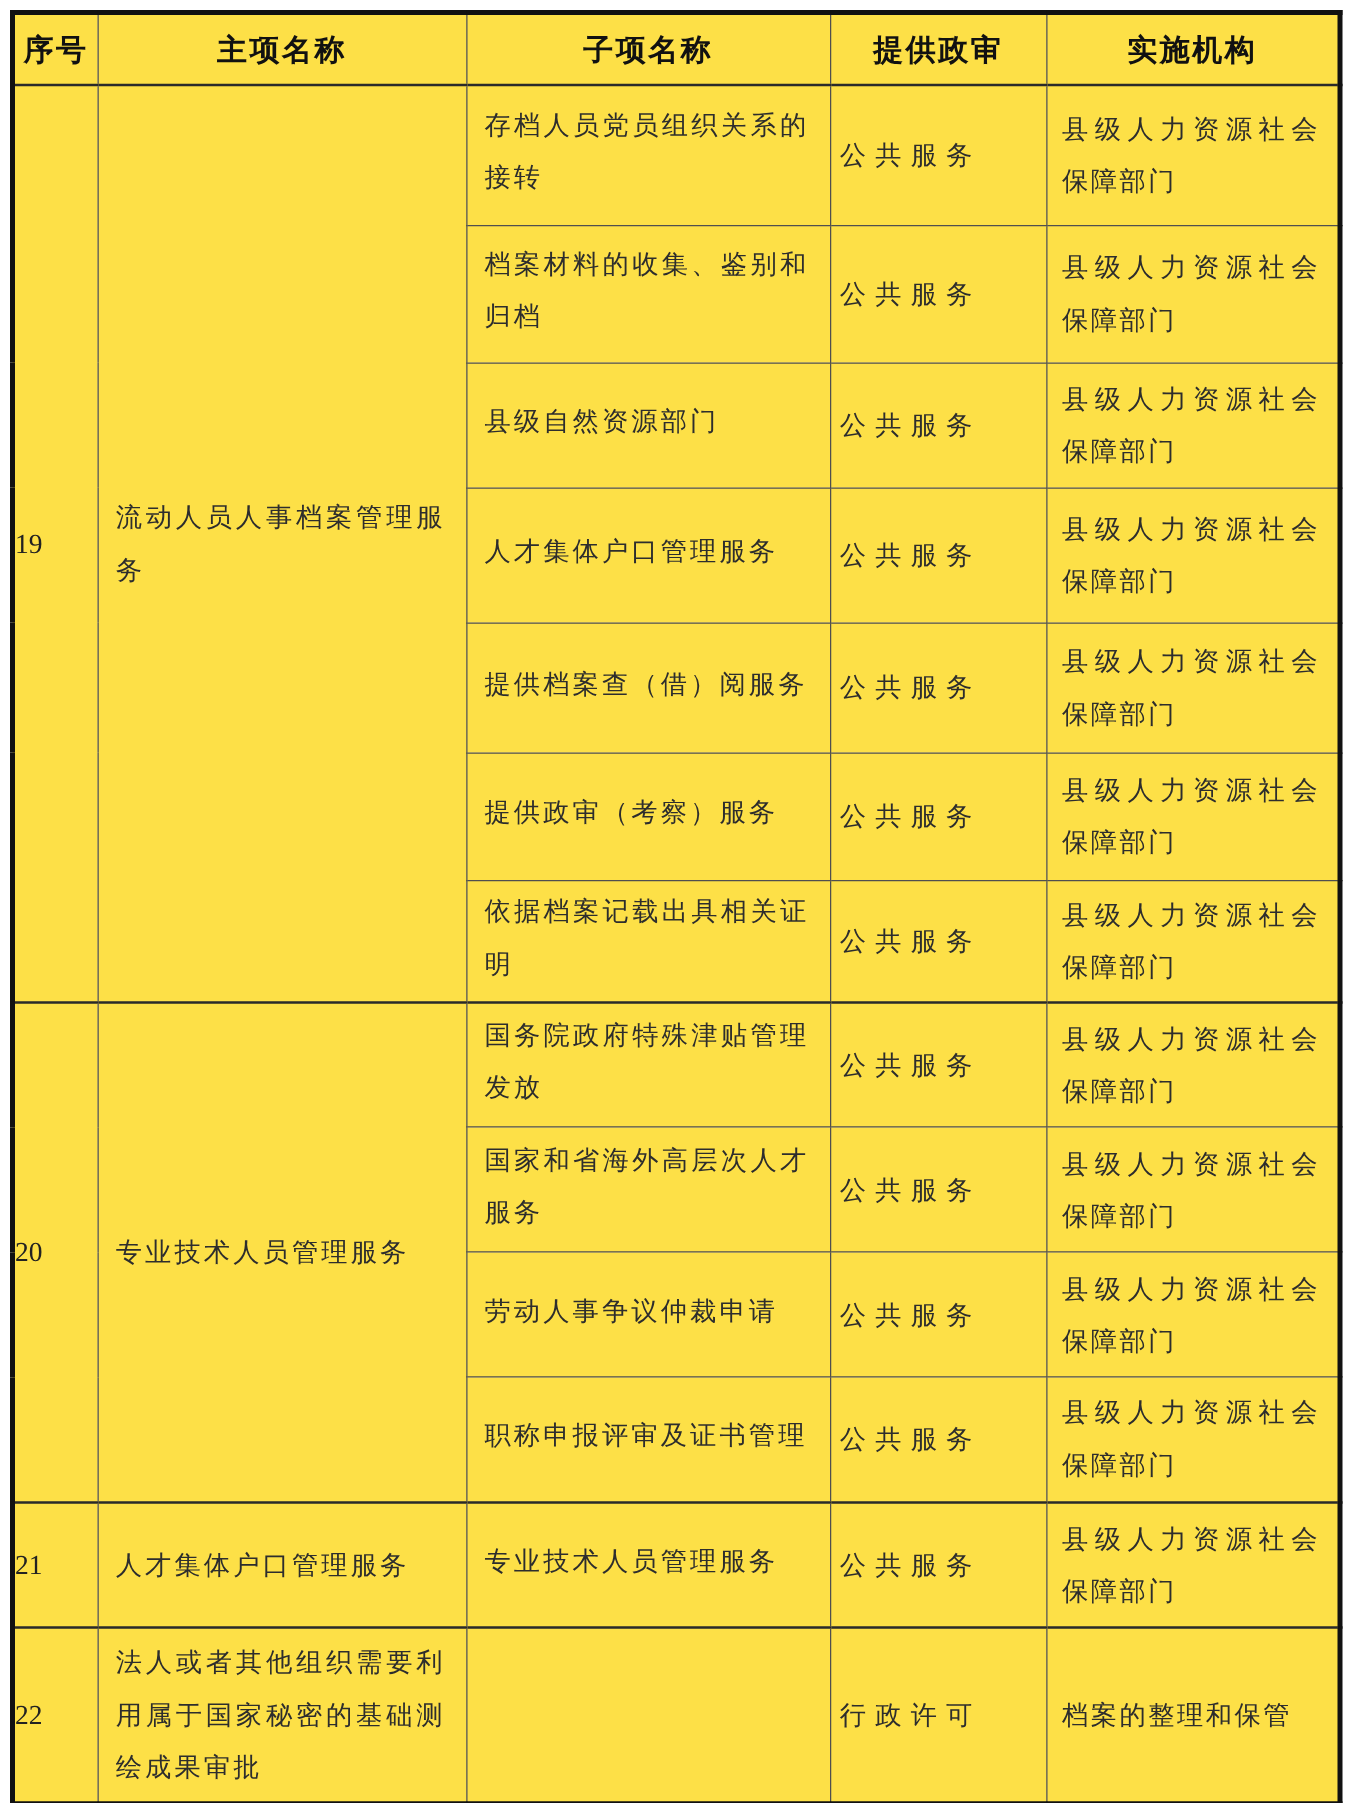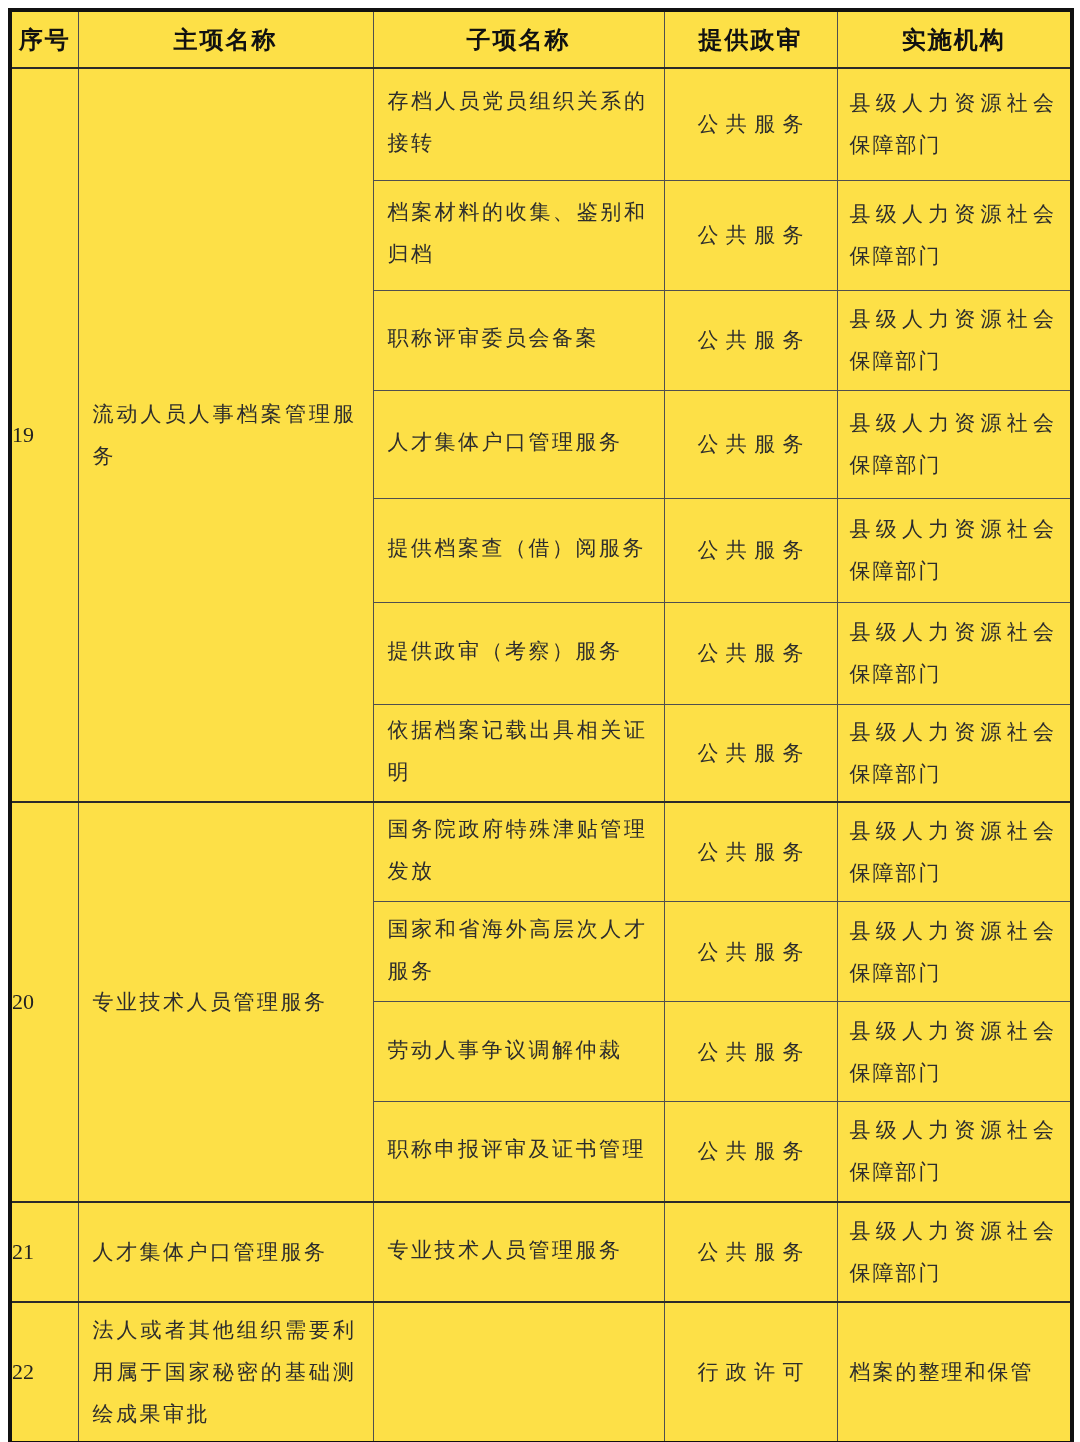--- a/index.html
+++ b/index.html
@@ -65,21 +65,20 @@
     text-align: justify;
     text-align-last: left;
     line-height: 42px;
     letter-spacing: 2.5px;
     color: #2d2d2d;
   }
   td.main-cell .jt { margin: 0 16px 0 14px; font-family: Liberation Serif, serif; }
   td.sub-cell .jt  { margin: 0 16px 0 14px; font-family: Liberation Mono, monospace; }
   td.agency-cell .jt { margin: 0 14px 0 12px; letter-spacing: 2px; }
   td.type-cell {
-    text-align: center;
     letter-spacing: 0.35em;
   }
   td.type-cell span { margin-left: 0.35em; } 
 
   
   tr.group-start td { border-top: 2px solid #2a2a2a; }
 
   
   tr.h112 { height: 112px; }
   tr.h110 { height: 110px; }
@@ -129,21 +128,21 @@
       <td class="sub-cell">
             <div class="jt">档案材料的收集、鉴别和归档</div>
           </td>
       <td class="type-cell"><span>公共服务</span></td>
       <td class="agency-cell">
             <div class="jt">县级人力资源社会保障部门</div>
           </td>
     </tr>
     <tr class="h100">
       <td class="sub-cell">
-            <div class="jt">职称评审委员会备案</div>
+            <div class="jt">县级自然资源部门</div>
           </td>
       <td class="type-cell"><span>公共服务</span></td>
       <td class="agency-cell">
             <div class="jt">县级人力资源社会保障部门</div>
           </td>
     </tr>
     <tr class="h108">
       <td class="sub-cell">
             <div class="jt">人才集体户口管理服务</div>
           </td>
@@ -197,21 +196,21 @@
       <td class="sub-cell">
             <div class="jt">国家和省海外高层次人才服务</div>
           </td>
       <td class="type-cell"><span>公共服务</span></td>
       <td class="agency-cell">
             <div class="jt">县级人力资源社会保障部门</div>
           </td>
     </tr>
     <tr class="h100">
       <td class="sub-cell">
-            <div class="jt">劳动人事争议调解仲裁</div>
+            <div class="jt">劳动人事争议仲裁申请</div>
           </td>
       <td class="type-cell"><span>公共服务</span></td>
       <td class="agency-cell">
             <div class="jt">县级人力资源社会保障部门</div>
           </td>
     </tr>
     <tr class="h100">
       <td class="sub-cell">
             <div class="jt">职称申报评审及证书管理</div>
           </td>

